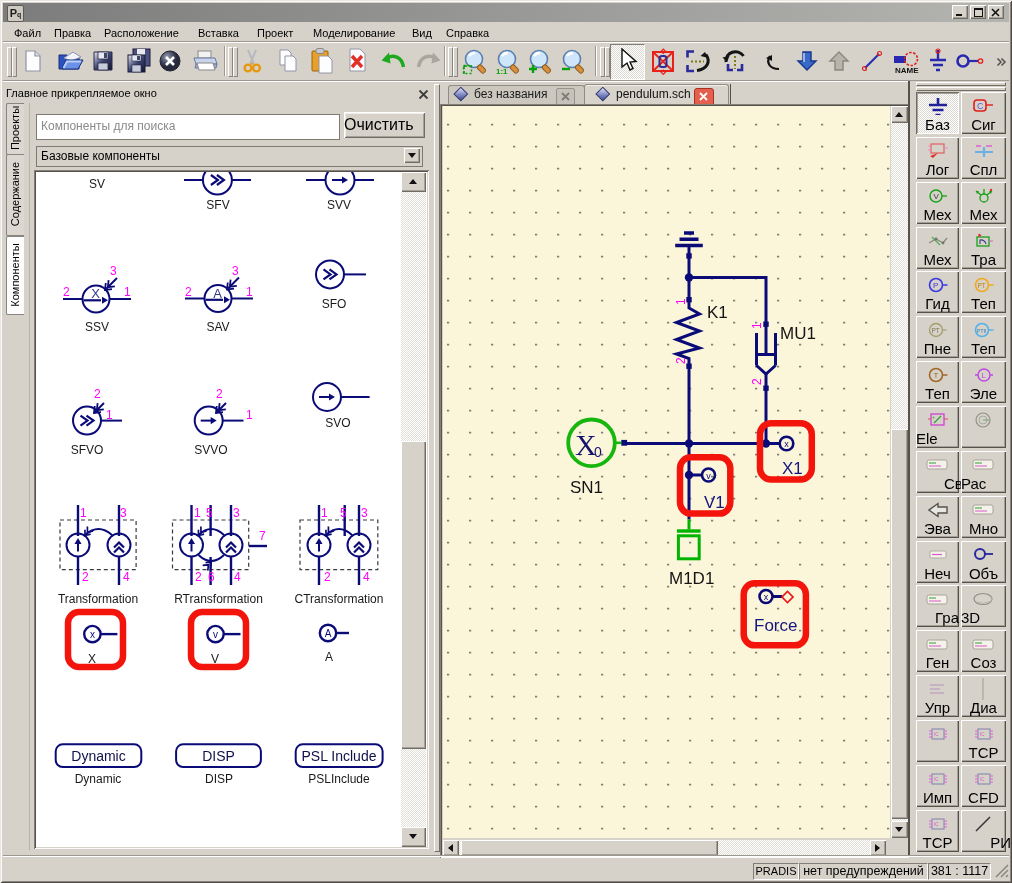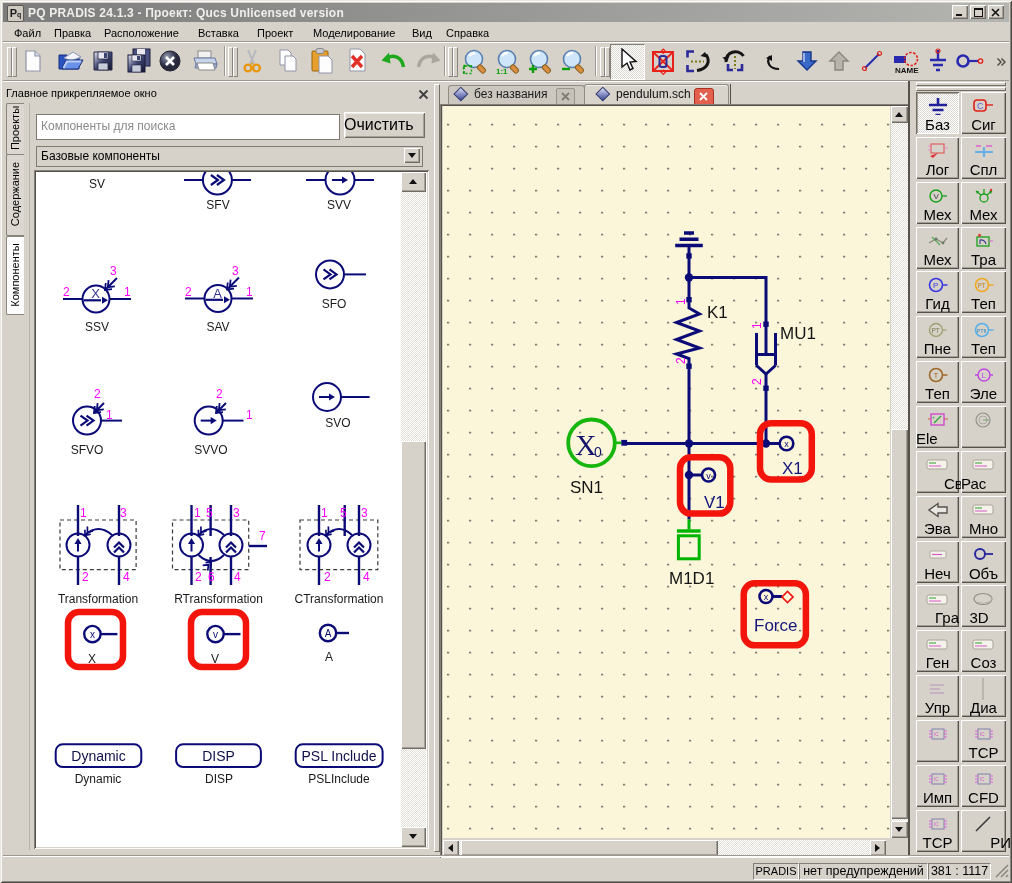--- a/index.html
+++ b/index.html
@@ -17,21 +17,20 @@
   .vtab{background:#dcd8d1;border:1px solid #8a867d;border-right:none;border-radius:2px 0 0 2px;}
   .vtxt{transform:rotate(-90deg);transform-origin:center;font-size:11px;white-space:nowrap;color:#000;}
 </style></head>
 <body>
 <div id="page">
 
   <div class="abs" style="left:0;top:0;width:1012px;height:883px;box-shadow:inset 1px 1px 0 #e8e6e1, inset -1px -1px 0 #4e4b45, inset 2px 2px 0 #fcfbf9, inset -2px -2px 0 #8a867d;"></div>
 
   <div class="abs" style="left:3px;top:3px;width:1006px;height:19px;background:linear-gradient(90deg,#7c7c7c,#b4b4b1);"></div>
   <div class="abs" style="left:7px;top:5px;width:15px;height:15px;background:#cdc9c1;border:1px solid #5c5954;border-radius:2px;font-weight:bold;font-size:11px;color:#1d1d1d;text-align:center;line-height:14px;">P<span style="font-size:7px;">q</span></div>
-  <div class="abs" style="left:28px;top:6px;font-size:12px;font-weight:bold;color:#f0efec;letter-spacing:0.2px;">PQ PRADIS 24.1.3 - Проект: Qucs Unlicensed version</div>
 
   <div class="abs btn" style="left:952px;top:5px;width:16px;height:14px;"></div>
   <div class="abs" style="left:956px;top:14px;width:6px;height:2px;background:#111;"></div>
   <div class="abs btn" style="left:970px;top:5px;width:16px;height:14px;"></div>
   <div class="abs" style="left:974px;top:8px;width:7px;height:6px;border:1px solid #111;border-top-width:2px;"></div>
   <div class="abs btn" style="left:988px;top:5px;width:16px;height:14px;"></div>
   <svg class="abs" style="left:991px;top:8px;" width="10" height="9">
       <path d="M1,1 L8,8 M8,1 L1,8" stroke="#111" stroke-width="1.6"></path>
     </svg>
 
@@ -752,21 +751,21 @@
         <rect x="1" y="2" width="20" height="9" rx="2" fill="#f4f2ea" stroke="#a8a498" stroke-width="1"></rect>
         <path d="M3,5 h7" stroke="#30a030" stroke-width="1"></path>
         <path d="M3,8 h12" stroke="#d858c8" stroke-width="1"></path>
       </svg>
     <div class="abs" style="left:6px;top:528px;width:43px;text-align:right;font-size:15px;color:#000;">Гра</div>
     <div class="abs" style="left:51px;top:504px;width:45px;height:42px;background:#d6d2ca;box-shadow:inset 1px 1px 0 #fff, inset -1px -1px 0 #55524c, inset -2px -2px 0 #a5a199;"></div>
     <svg class="abs" style="left:62px;top:511px;" width="22" height="14">
         <ellipse cx="11" cy="7" rx="9" ry="5.5" fill="none" stroke="#908c84" stroke-width="1.2"></ellipse>
         <path d="M5,10 a9,4 0 0 0 12,-6" fill="none" stroke="#b8b4ac" stroke-width="1"></path>
       </svg>
-    <div class="abs" style="left:51px;top:528px;width:36px;text-align:center;font-size:15px;color:#000;">3D</div>
+    <div class="abs" style="left:51px;top:528px;width:36px;font-size:15px;color:#000;">3D</div>
     <div class="abs" style="left:6px;top:549px;width:43px;height:42px;background:#d6d2ca;box-shadow:inset 1px 1px 0 #fff, inset -1px -1px 0 #55524c, inset -2px -2px 0 #a5a199;"></div>
     <svg class="abs" style="left:16px;top:557px;" width="22" height="13">
         <rect x="1" y="2" width="20" height="9" rx="2" fill="#f4f2ea" stroke="#a8a498" stroke-width="1"></rect>
         <path d="M3,5 h7" stroke="#30a030" stroke-width="1"></path>
         <path d="M3,8 h12" stroke="#d858c8" stroke-width="1"></path>
       </svg>
     <div class="abs" style="left:6px;top:573px;width:43px;text-align:center;font-size:15px;color:#000;">Ген</div>
     <div class="abs" style="left:51px;top:549px;width:45px;height:42px;background:#d6d2ca;box-shadow:inset 1px 1px 0 #fff, inset -1px -1px 0 #55524c, inset -2px -2px 0 #a5a199;"></div>
     <svg class="abs" style="left:62px;top:557px;" width="22" height="13">
         <rect x="1" y="2" width="20" height="9" rx="2" fill="#f4f2ea" stroke="#a8a498" stroke-width="1"></rect>

